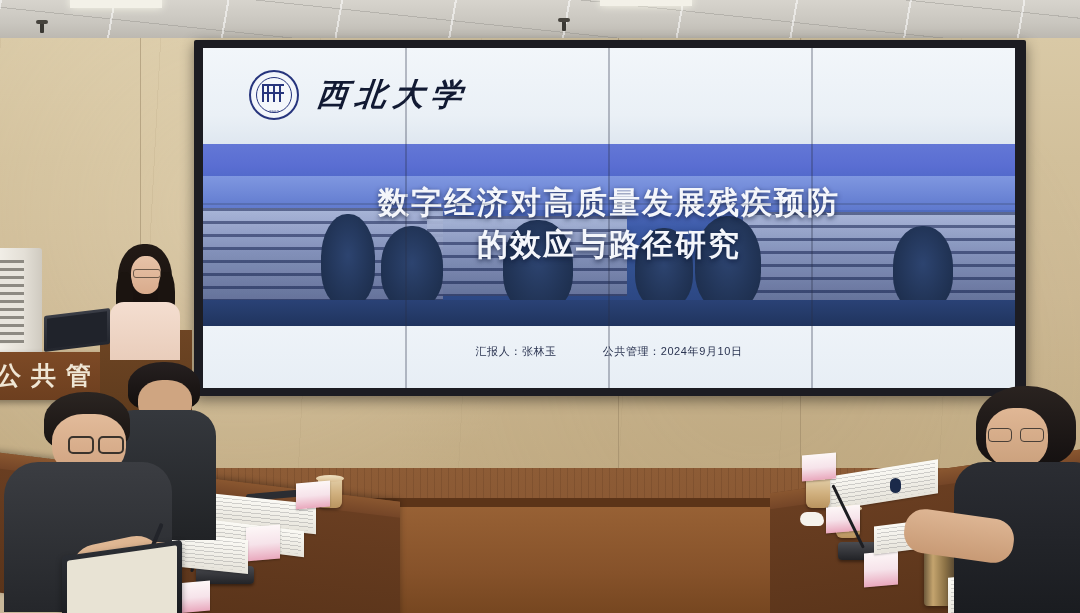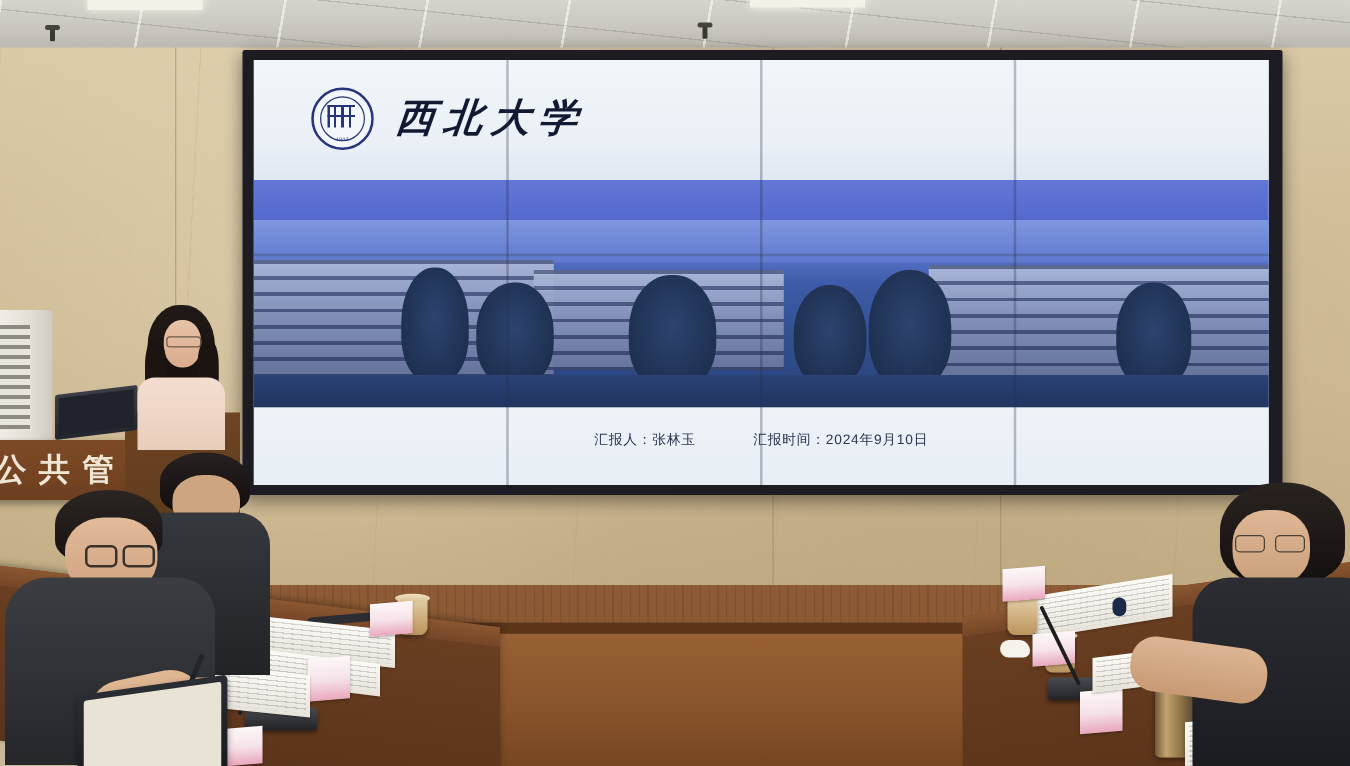--- a/index.html
+++ b/index.html
@@ -251,24 +251,28 @@
         <div class="slide-bottom"></div>
 
         <div class="logo-row">
           <div class="seal">
             <div class="seal-core"></div>
             <div class="seal-yr">1902</div>
           </div>
           <div class="uni-name">西北大学</div>
         </div>
 
+        <div class="slide-title">
+          <div>数字经济对高质量发展残疾预防</div>
+          <div>的效应与路径研究</div>
+        </div>
 
         <div class="slide-meta">
           <span>汇报人：张林玉</span>
-          <span>汇报时间：2024年9月10日</span>
+          <span>公共管理：2024年9月10日</span>
         </div>
       </div>
 
       <div class="seam-v" style="left:202px;"></div>
       <div class="seam-v" style="left:405px;"></div>
       <div class="seam-v" style="left:608px;"></div>
       <div class="seam-h" style="top:155px;"></div>
     </div>
   </div>
 

